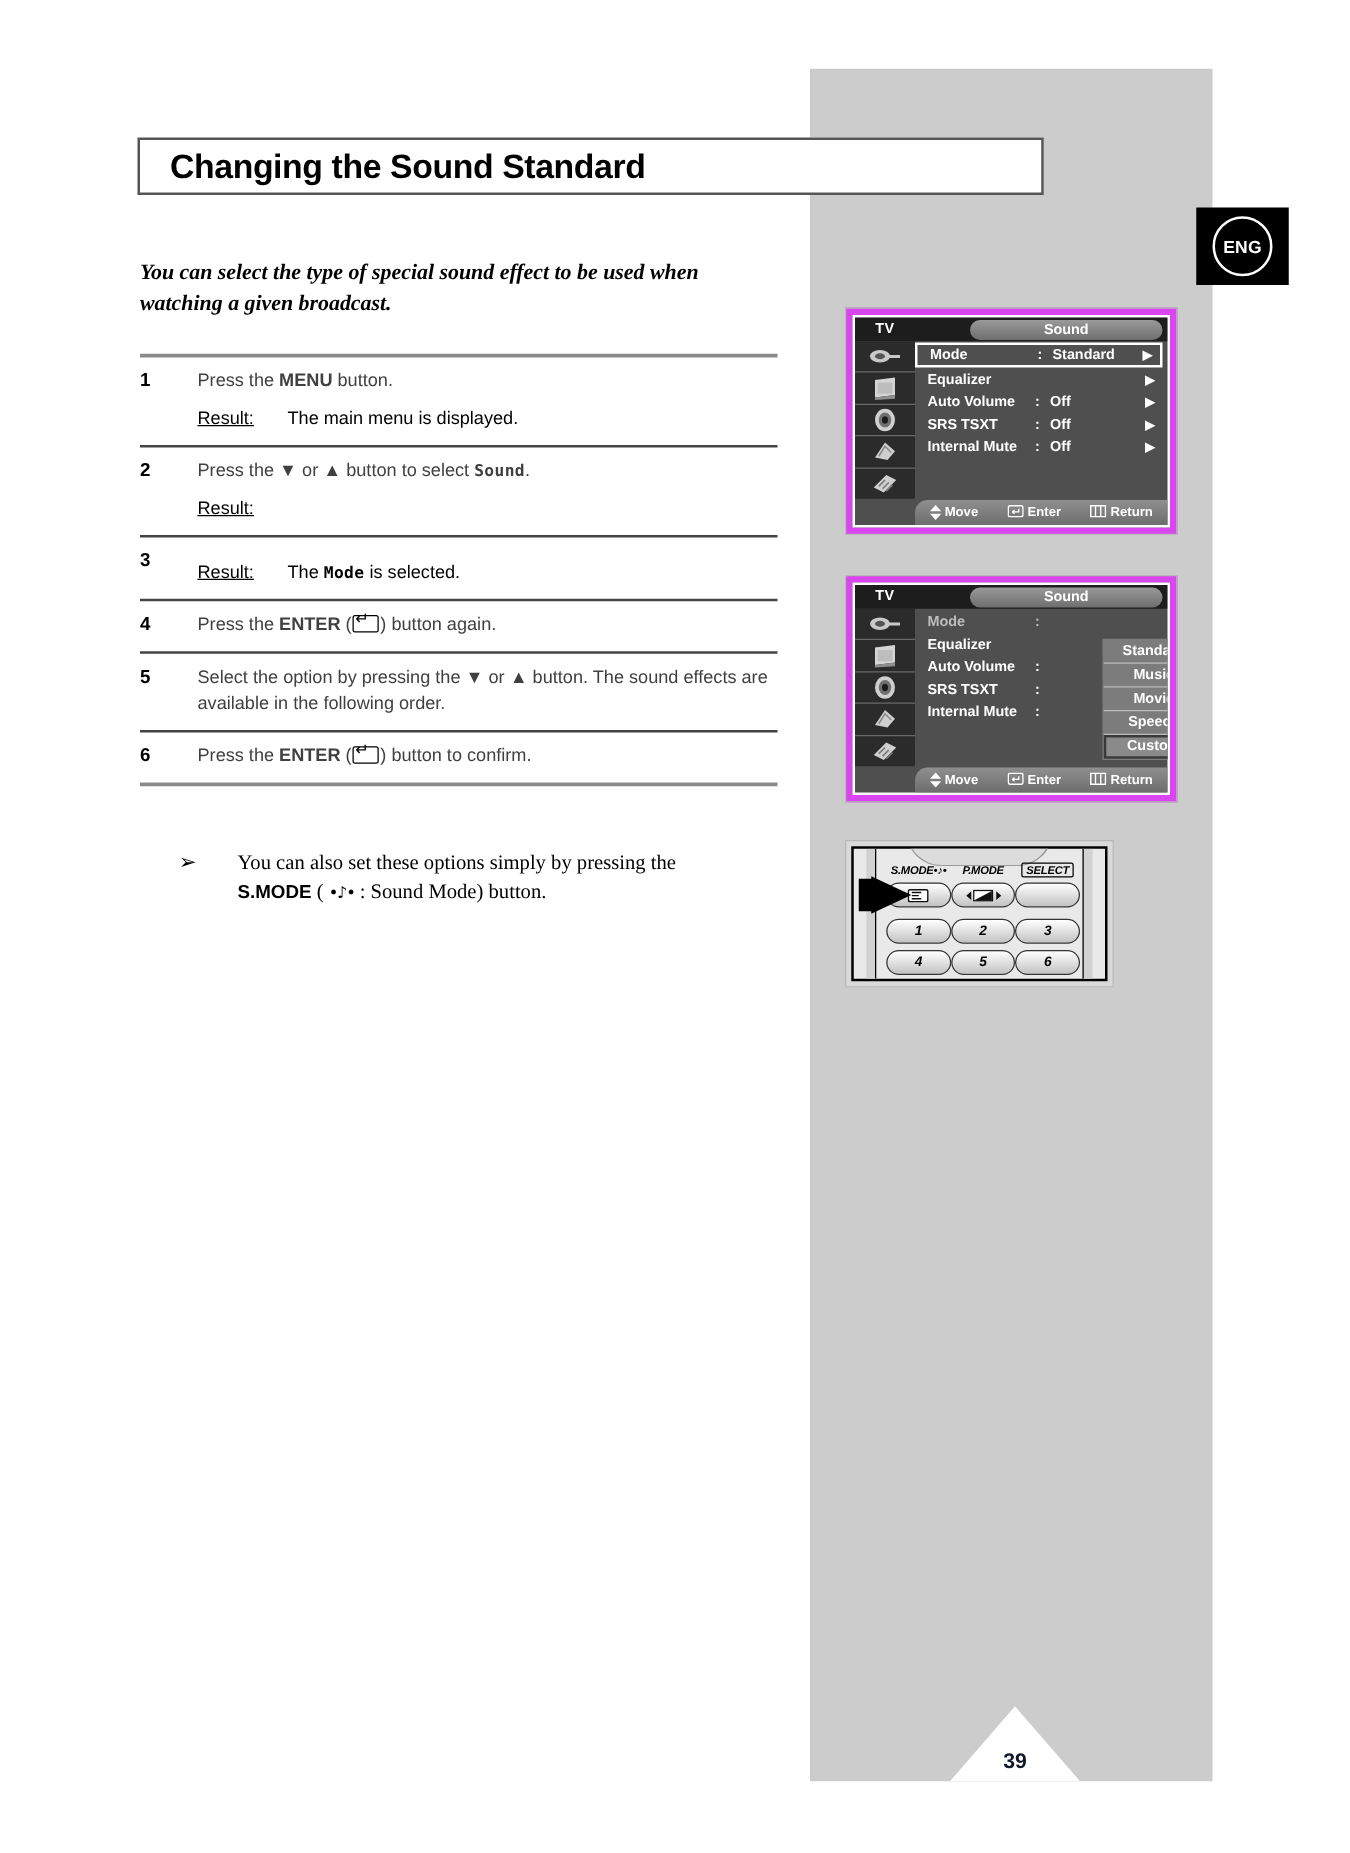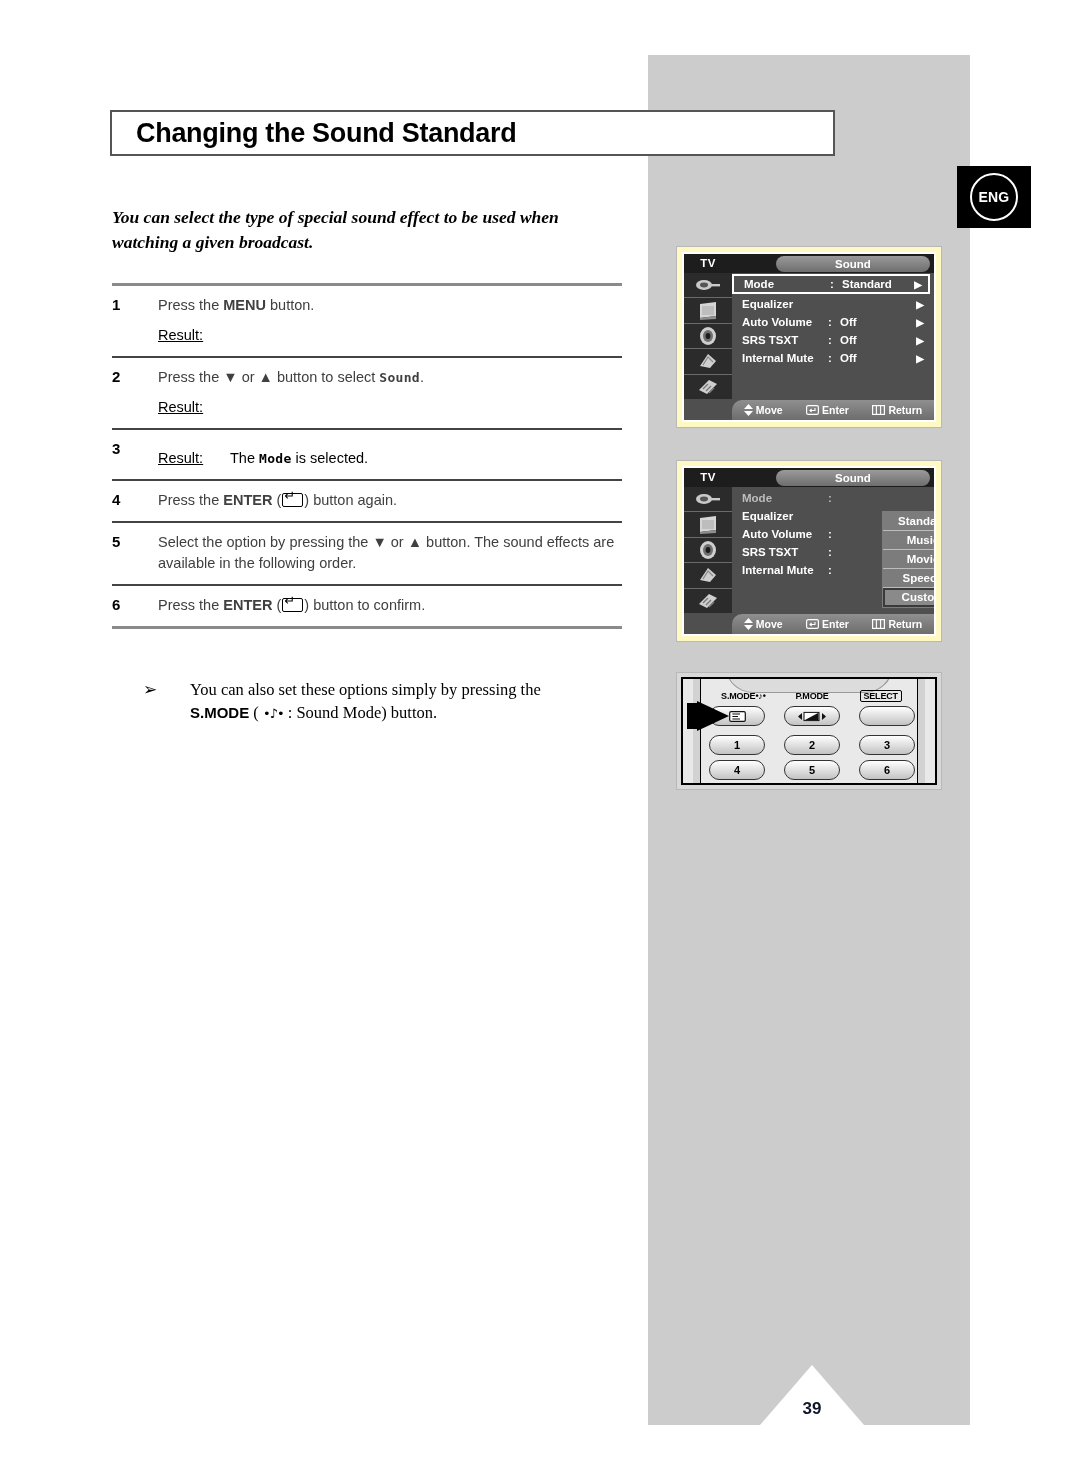--- a/index.html
+++ b/index.html
@@ -199,21 +199,21 @@
   .smode-sym {
     font-family: "DejaVu Sans", sans-serif;
     font-size: 13px;
     letter-spacing: -1px;
   }
 
   
   .osd {
     position: absolute;
     width: 266px; height: 182px;
-    background: #fef9c3;
+    background: #d946ef;
     padding: 5px;
     box-sizing: border-box;
     border: 1px solid #b8b8b8;
   }
   .osd-inner {
     position: relative;
     width: 100%; height: 100%;
     background: #4f4f4f;
     border: 2px solid #ffffff;
     box-sizing: border-box;
@@ -300,21 +300,21 @@
     height: 20px;
     background: linear-gradient(#8f8f8f,#6d6d6d);
     border-top-left-radius: 10px;
     display: flex;
     align-items: center;
     justify-content: space-around;
     color: #ffffff;
     font-size: 10.5px;
     font-weight: bold;
   }
-  .osd-bottom span { display: inline-flex; align-items: center; gap: 3px; }
+  .osd-bottom span { display: inline-flex; align-items: flex-start; gap: 3px; }
   .bi { display: inline-block; }
 
   
   .osd-popup {
     position: absolute;
     left: 150px; top: 22px;
     width: 82px;
     background: #7c7c7c;
     padding: 1px;
     box-sizing: border-box;
@@ -333,25 +333,26 @@
   .popt.sel {
     border: 2px solid #3a3a3a;
     background: #8a8a8a;
     line-height: 15px;
   }
 
   
   .remote {
     position: absolute;
     left: 676px; top: 672px;
-    width: 266px; height: 118px;
+    width: 215px; height: 118px;
     background: #d9d9d9;
     border: 1px solid #b8b8b8;
     box-sizing: border-box;
     padding: 4px;
+    font-style: italic;
   }
   .remote-inner {
     position: relative;
     width: 100%; height: 100%;
     background: #e9e9e9;
     border: 2px solid #000;
     box-sizing: border-box;
     overflow: hidden;
   }
   .rm-edge {
@@ -452,20 +453,21 @@
   <div class="steps">
 
     <div class="rule"></div>
 
     <div class="step">
       <div class="step-num">1</div>
       <div class="step-body">
         <div class="step-line"><span>Press the </span><span class="b">MENU</span><span> button.</span></div>
         <div class="result-row">
           <div class="result-label">Result:</div>
+          <div class="result-text">The main menu is displayed.</div>
         </div>
       </div>
     </div>
 
     <div class="rule thin"></div>
 
     <div class="step">
       <div class="step-num">2</div>
       <div class="step-body">
         <div class="step-line"><span>Press the ▼ or ▲ button to select </span><span class="mono">Sound</span><span>.</span></div>

